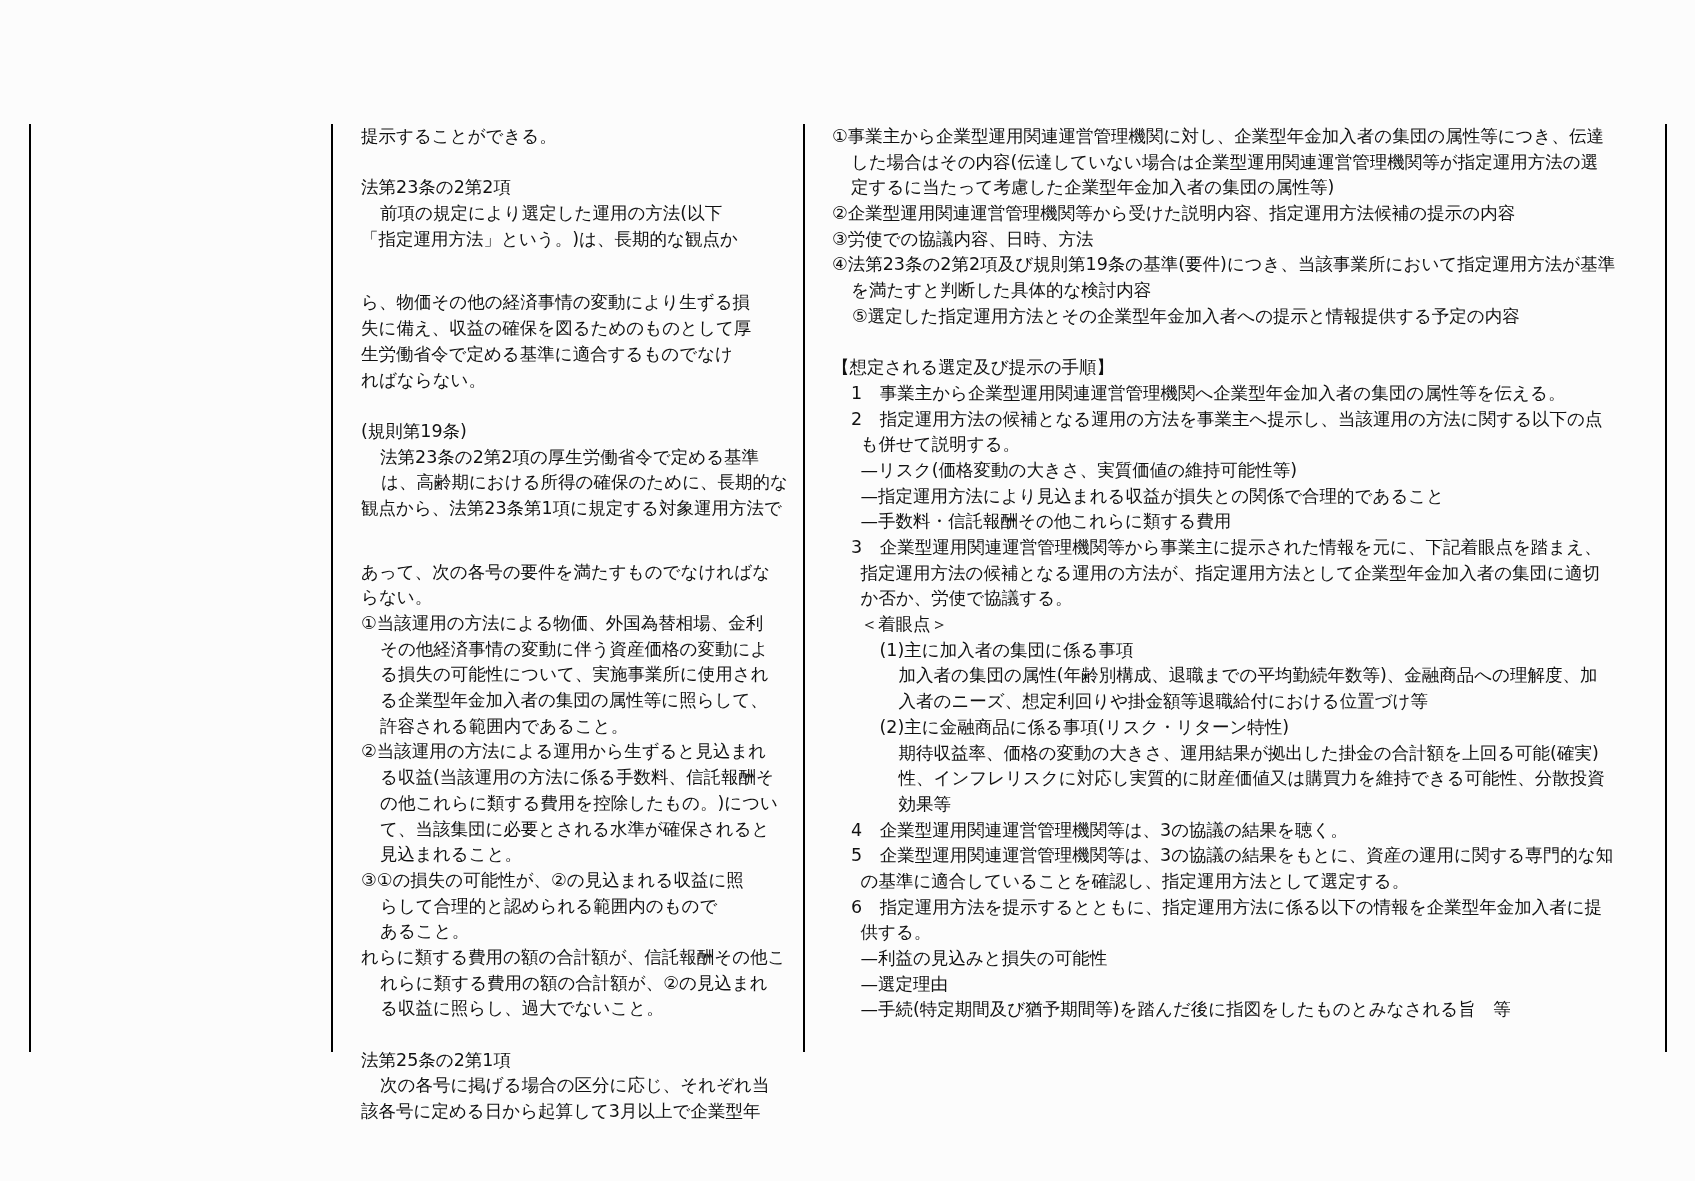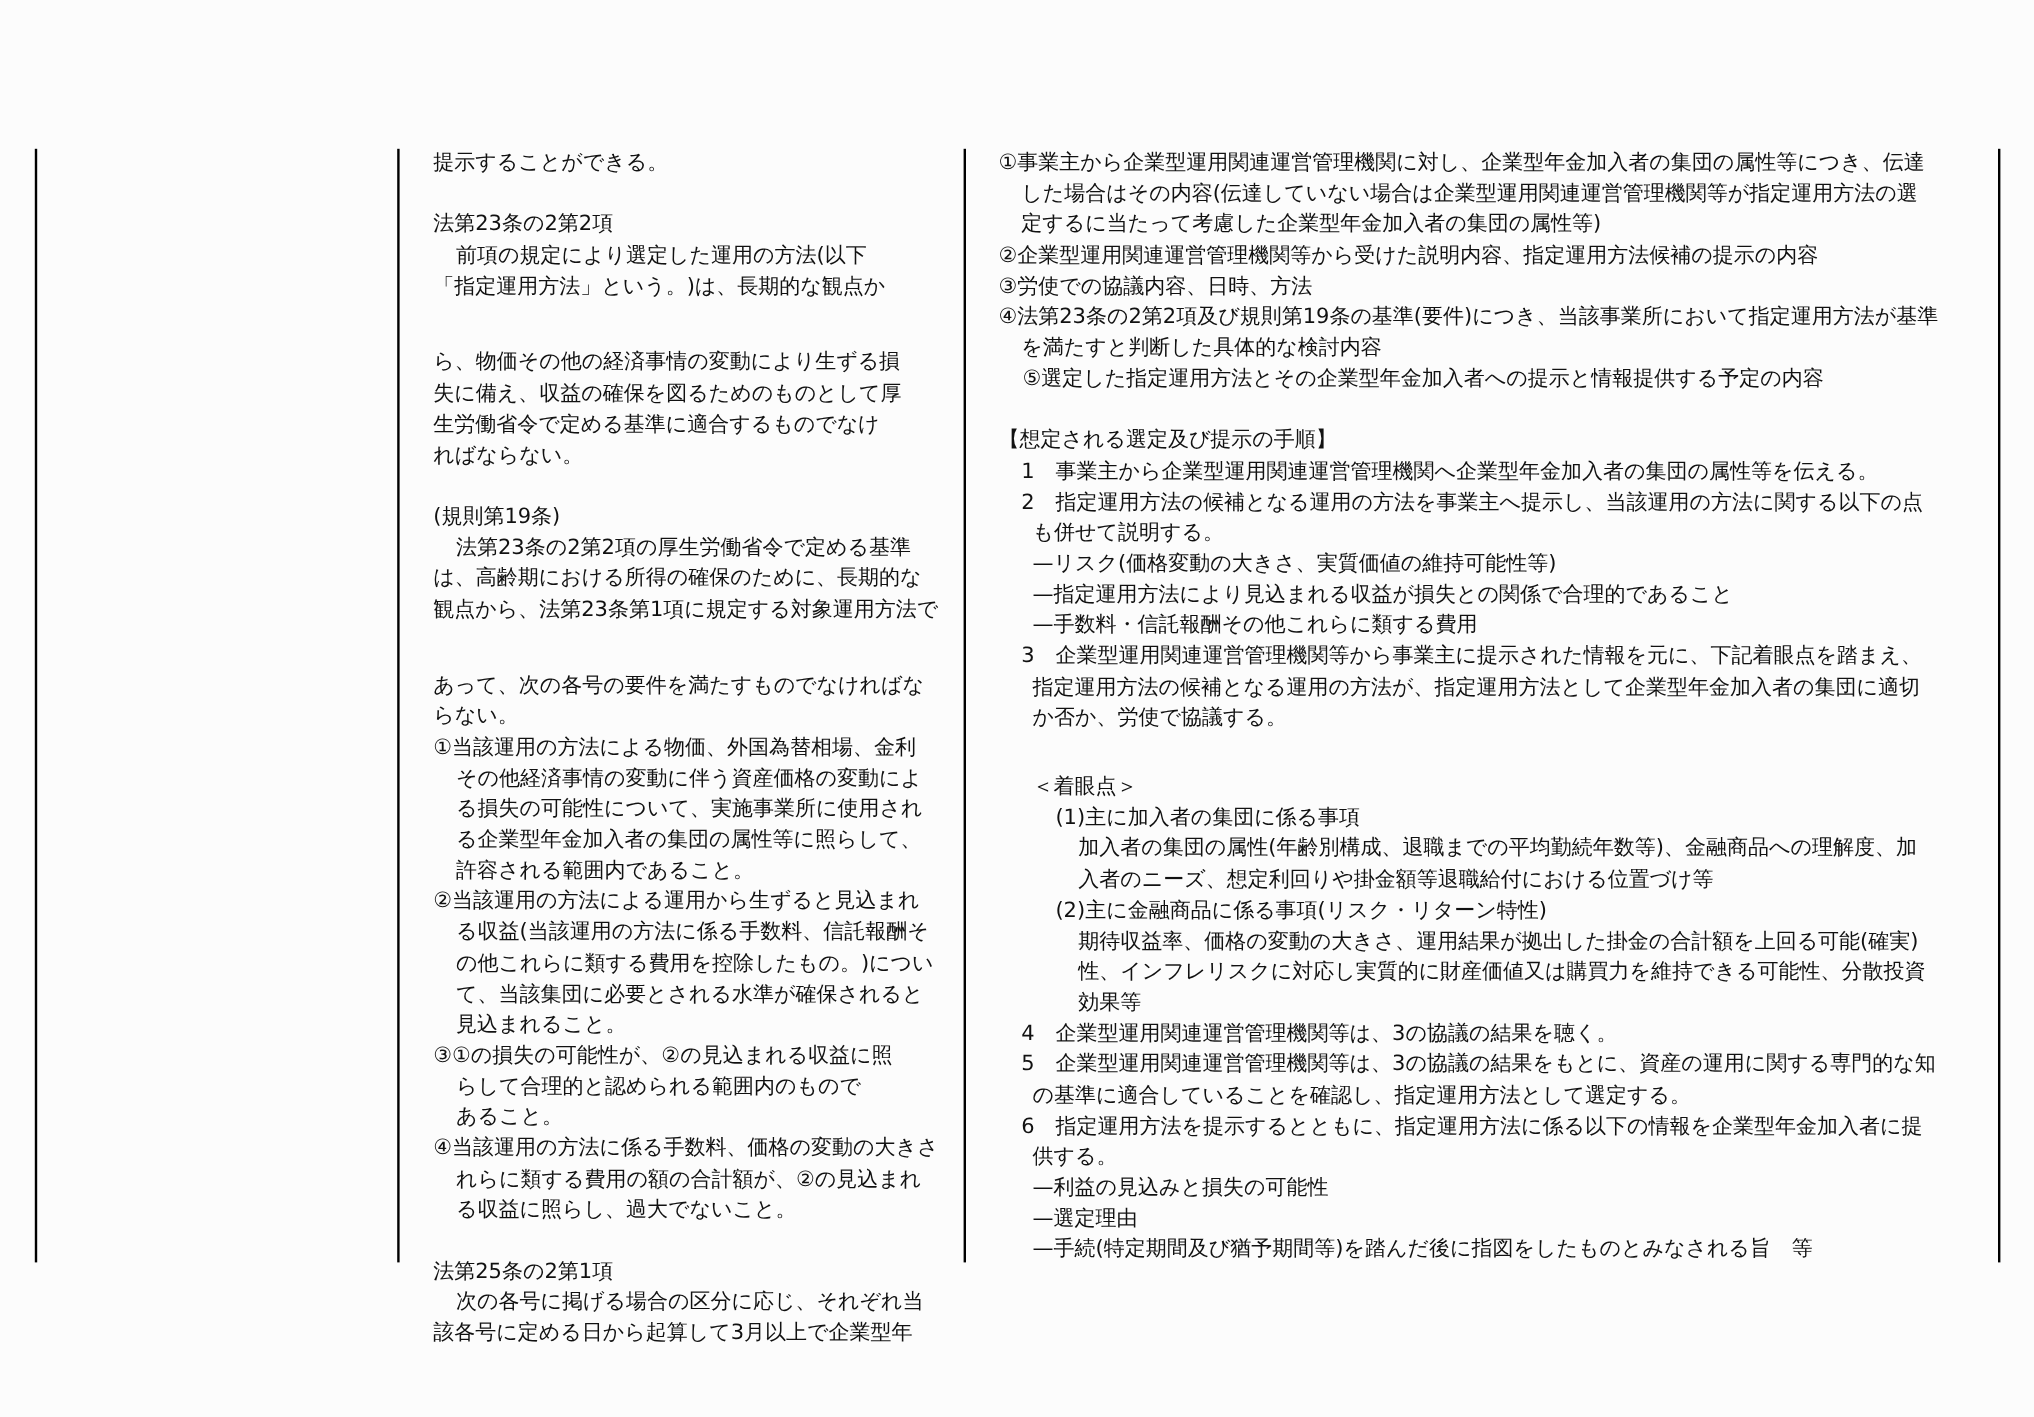--- a/index.html
+++ b/index.html
@@ -58,38 +58,38 @@
       <div class="ln" style="padding-left: 0px;">法第23条の2第2項</div>
       <div class="ln" style="padding-left: 19px;">前項の規定により選定した運用の方法(以下</div>
       <div class="ln" style="padding-left: 0px;">「指定運用方法」という。)は、長期的な観点か</div>
       <div class="ln" style="padding-left: 0px; margin-top: 38px;">ら、物価その他の経済事情の変動により生ずる損</div>
       <div class="ln" style="padding-left: 0px;">失に備え、収益の確保を図るためのものとして厚</div>
       <div class="ln" style="padding-left: 0px;">生労働省令で定める基準に適合するものでなけ</div>
       <div class="ln" style="padding-left: 0px;">ればならない。</div>
       <div class="ln" style="padding-left: 0px;"></div>
       <div class="ln" style="padding-left: 0px;">(規則第19条)</div>
       <div class="ln" style="padding-left: 19px;">法第23条の2第2項の厚生労働省令で定める基準</div>
-      <div class="ln" style="padding-left: 0px;">は、高齢期における所得の確保のために、長期的な</div>
+      <div class="ln" style="padding-left: 0px; margin-left: 20px;">は、高齢期における所得の確保のために、長期的な</div>
       <div class="ln" style="padding-left: 0px;">観点から、法第23条第1項に規定する対象運用方法で</div>
       <div class="ln" style="padding-left: 0px; margin-top: 38px;">あって、次の各号の要件を満たすものでなければな</div>
       <div class="ln" style="padding-left: 0px;">らない。</div>
       <div class="ln" style="padding-left: 0px;">①当該運用の方法による物価、外国為替相場、金利</div>
       <div class="ln" style="padding-left: 19px;">その他経済事情の変動に伴う資産価格の変動によ</div>
       <div class="ln" style="padding-left: 19px;">る損失の可能性について、実施事業所に使用され</div>
       <div class="ln" style="padding-left: 19px;">る企業型年金加入者の集団の属性等に照らして、</div>
       <div class="ln" style="padding-left: 19px;">許容される範囲内であること。</div>
       <div class="ln" style="padding-left: 0px;">②当該運用の方法による運用から生ずると見込まれ</div>
       <div class="ln" style="padding-left: 19px;">る収益(当該運用の方法に係る手数料、信託報酬そ</div>
       <div class="ln" style="padding-left: 19px;">の他これらに類する費用を控除したもの。)につい</div>
       <div class="ln" style="padding-left: 19px;">て、当該集団に必要とされる水準が確保されると</div>
       <div class="ln" style="padding-left: 19px;">見込まれること。</div>
       <div class="ln" style="padding-left: 0px;">③①の損失の可能性が、②の見込まれる収益に照</div>
       <div class="ln" style="padding-left: 19px;">らして合理的と認められる範囲内のもので</div>
       <div class="ln" style="padding-left: 19px;">あること。</div>
-      <div class="ln" style="padding-left: 0px;">④当該運用の方法に係る手数料、価格の変動の大きさ</div>
+      <div class="ln" style="padding-left: 0px;">れらに類する費用の額の合計額が、信託報酬その他こ</div>
       <div class="ln" style="padding-left: 19px;">れらに類する費用の額の合計額が、②の見込まれ</div>
       <div class="ln" style="padding-left: 19px;">る収益に照らし、過大でないこと。</div>
       <div class="ln" style="padding-left: 0px;"></div>
       <div class="ln" style="padding-left: 0px;">法第25条の2第1項</div>
       <div class="ln" style="padding-left: 19px;">次の各号に掲げる場合の区分に応じ、それぞれ当</div>
       <div class="ln" style="padding-left: 0px;">該各号に定める日から起算して3月以上で企業型年</div>
     </div>
   <div class="col col-right" id="col-right">
       <div class="ln" style="padding-left: 0px;">①事業主から企業型運用関連運営管理機関に対し、企業型年金加入者の集団の属性等につき、伝達</div>
       <div class="ln" style="padding-left: 19px;">した場合はその内容(伝達していない場合は企業型運用関連運営管理機関等が指定運用方法の選</div>
@@ -103,21 +103,21 @@
       <div class="ln" style="padding-left: 0px;">【想定される選定及び提示の手順】</div>
       <div class="ln" style="padding-left: 19px;">1　事業主から企業型運用関連運営管理機関へ企業型年金加入者の集団の属性等を伝える。</div>
       <div class="ln" style="padding-left: 19px;">2　指定運用方法の候補となる運用の方法を事業主へ提示し、当該運用の方法に関する以下の点</div>
       <div class="ln" style="padding-left: 28.5px;">も併せて説明する。</div>
       <div class="ln" style="padding-left: 28.5px;">—リスク(価格変動の大きさ、実質価値の維持可能性等)</div>
       <div class="ln" style="padding-left: 28.5px;">—指定運用方法により見込まれる収益が損失との関係で合理的であること</div>
       <div class="ln" style="padding-left: 28.5px;">—手数料・信託報酬その他これらに類する費用</div>
       <div class="ln" style="padding-left: 19px;">3　企業型運用関連運営管理機関等から事業主に提示された情報を元に、下記着眼点を踏まえ、</div>
       <div class="ln" style="padding-left: 28.5px;">指定運用方法の候補となる運用の方法が、指定運用方法として企業型年金加入者の集団に適切</div>
       <div class="ln" style="padding-left: 28.5px;">か否か、労使で協議する。</div>
-      <div class="ln" style="padding-left: 28.5px; margin-top: 32px;">＜着眼点＞</div>
+      <div class="ln" style="padding-left: 28.5px;">＜着眼点＞</div>
       <div class="ln" style="padding-left: 47.5px;">(1)主に加入者の集団に係る事項</div>
       <div class="ln" style="padding-left: 66.5px;">加入者の集団の属性(年齢別構成、退職までの平均勤続年数等)、金融商品への理解度、加</div>
       <div class="ln" style="padding-left: 66.5px;">入者のニーズ、想定利回りや掛金額等退職給付における位置づけ等</div>
       <div class="ln" style="padding-left: 47.5px;">(2)主に金融商品に係る事項(リスク・リターン特性)</div>
       <div class="ln" style="padding-left: 66.5px;">期待収益率、価格の変動の大きさ、運用結果が拠出した掛金の合計額を上回る可能(確実)</div>
       <div class="ln" style="padding-left: 66.5px;">性、インフレリスクに対応し実質的に財産価値又は購買力を維持できる可能性、分散投資</div>
       <div class="ln" style="padding-left: 66.5px;">効果等</div>
       <div class="ln" style="padding-left: 19px;">4　企業型運用関連運営管理機関等は、3の協議の結果を聴く。</div>
       <div class="ln" style="padding-left: 19px;">5　企業型運用関連運営管理機関等は、3の協議の結果をもとに、資産の運用に関する専門的な知</div>
       <div class="ln" style="padding-left: 28.5px;">の基準に適合していることを確認し、指定運用方法として選定する。</div>

